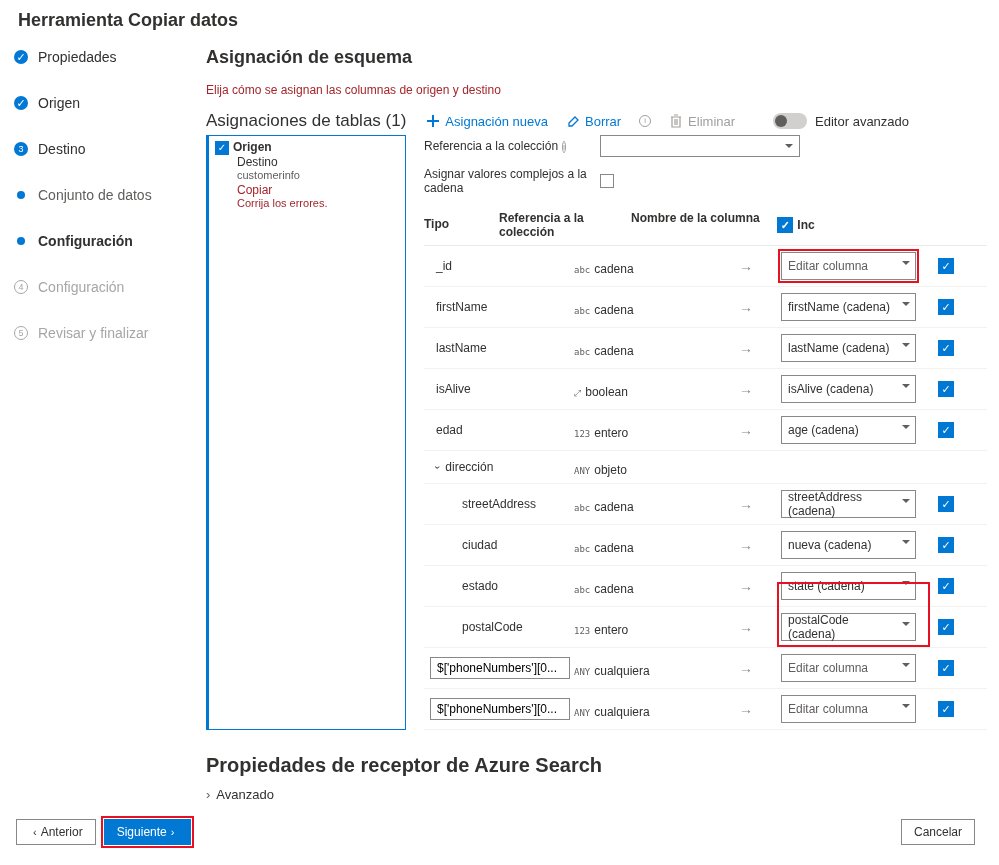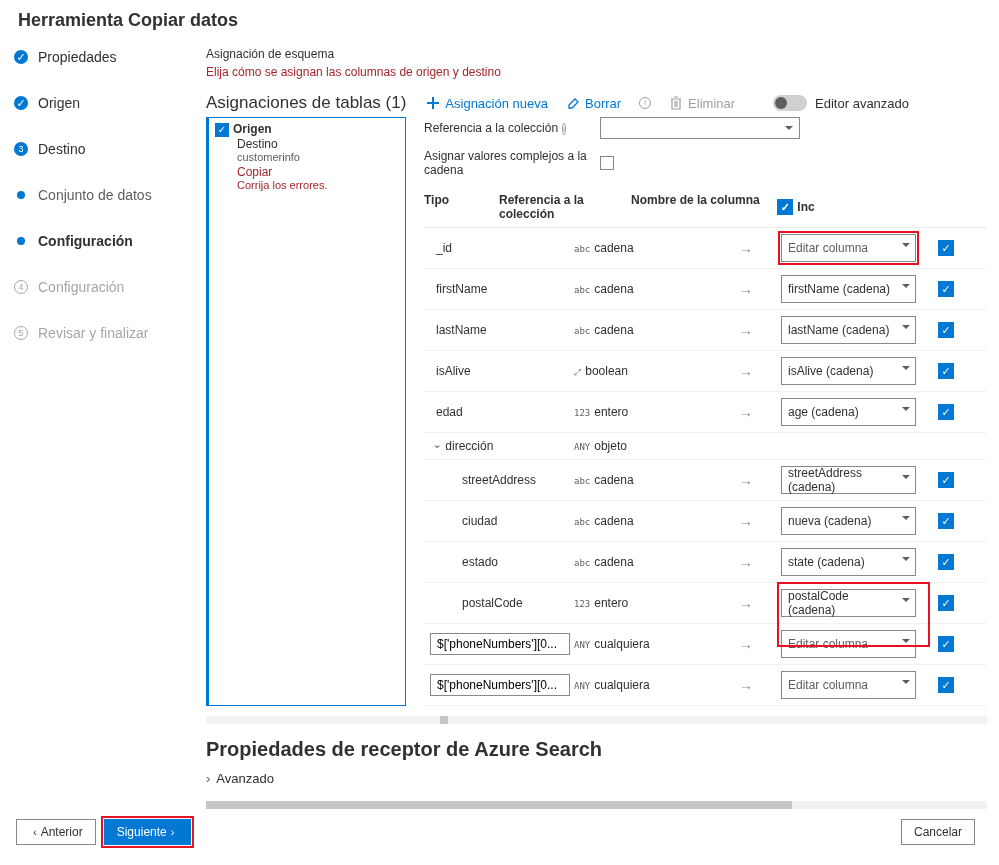--- a/index.html
+++ b/index.html
@@ -10,21 +10,21 @@
 .step { display: flex; align-items: center; margin-bottom: 30px; position: relative; font-size: 14px; }
 .step .circle { width: 14px; height: 14px; border-radius: 50%; background: #0078d4; margin-right: 10px; display: flex; align-items: center; justify-content: center; color: #fff; font-size: 9px; flex-shrink: 0; }
 .step.done .circle::after { content: "✓"; font-size: 11px; }
 .step.num .circle { font-weight: 400; }
 .step.sub .circle { width: 8px; height: 8px; margin-left: 3px; margin-right: 13px; }
 .step.future { color: #a6a6a6; }
 .step.future .circle { background: #fff; border: 1px solid #a6a6a6; color: #a6a6a6; }
 .step.sub.active { color: #323130; }
 .step.sub.inactive { color: #605e5c; }
 .main { flex: 1; padding: 8px 12px 0 6px; display: flex; flex-direction: column; overflow: hidden; }
-.title { font-size: 12px; font-weight: 400; margin-bottom: 4px; }
+.title { font-size: 18px; font-weight: 700; margin-bottom: 15px; }
 .subtitle { font-size: 12px; color: #a4262c; margin-bottom: 14px; }
 .tmap-row { display: flex; align-items: center; margin-bottom: 4px; }
 .tmap-title { font-size: 17px; font-weight: 400; margin-right: 20px; }
 .tbtn { color: #0078d4; font-size: 13px; margin-right: 18px; display: inline-flex; align-items: center; cursor: pointer; }
 .tbtn .ic { margin-right: 5px; width: 14px; height: 14px; display: inline-flex; align-items: center; justify-content: center; }
 .del-btn { color: #a19f9d; }
 .editor-toggle { display: inline-flex; align-items: center; margin-left: 20px; font-size: 13px; }
 .toggle { width: 34px; height: 16px; border-radius: 8px; background: #d2d0ce; position: relative; margin-right: 8px; }
 .toggle::after { content: ""; position: absolute; left: 2px; top: 2px; width: 12px; height: 12px; border-radius: 50%; background: #605e5c; }
 .panel-row { display: flex; gap: 0; }
@@ -38,21 +38,21 @@
 .col-ref { flex: 1; padding-left: 18px; }
 .ref-row { display: flex; align-items: center; margin-bottom: 10px; font-size: 12px; }
 .ref-row .lbl { width: 176px; color: #323130; }
 .ref-row .info { width: 14px; height: 14px; border: 1px solid #a19f9d; border-radius: 50%; font-size: 9px; text-align: center; line-height: 12px; color: #a19f9d; margin-left: 4px; }
 .ref-sel { width: 200px; height: 22px; border: 1px solid #8a8886; background: #fff; position: relative; }
 .ref-sel::after { content: ""; position: absolute; right: 6px; top: 8px; border: 4px solid transparent; border-top-color: #605e5c; }
 .chk-box { width: 14px; height: 14px; border: 1px solid #8a8886; }
 .map-grid { margin-top: 6px; }
 .gh { display: flex; font-size: 12px; font-weight: 600; padding: 6px 0; border-bottom: 1px solid #edebe9; }
 .gc-name { width: 150px; padding-left: 6px; }
-.gc-type { width: 75px; }
+.gc-type { width: 75px; margin-top: 6px; }
 .gc-ref { width: 90px; }
 .gc-arr { width: 42px; }
 .gc-col { width: 145px; }
 .gc-inc { width: 40px; display: flex; align-items: center; justify-content: center; }
 .gr { display: flex; align-items: center; padding: 6px 0; font-size: 12px; border-bottom: 1px solid #f3f2f1; }
 .gr .gc-name input { width: 140px; height: 22px; border: 1px solid #8a8886; padding: 0 6px; font-size: 12px; }
 .gr .name-txt { padding-left: 6px; }
 .gr .indent1 { padding-left: 32px; }
 .gr .chev { display: inline-block; transform: rotate(90deg); margin-right: 6px; font-size: 10px; }
 .type-ic { font-size: 9px; color: #605e5c; margin-right: 4px; font-family: Consolas, monospace; }

